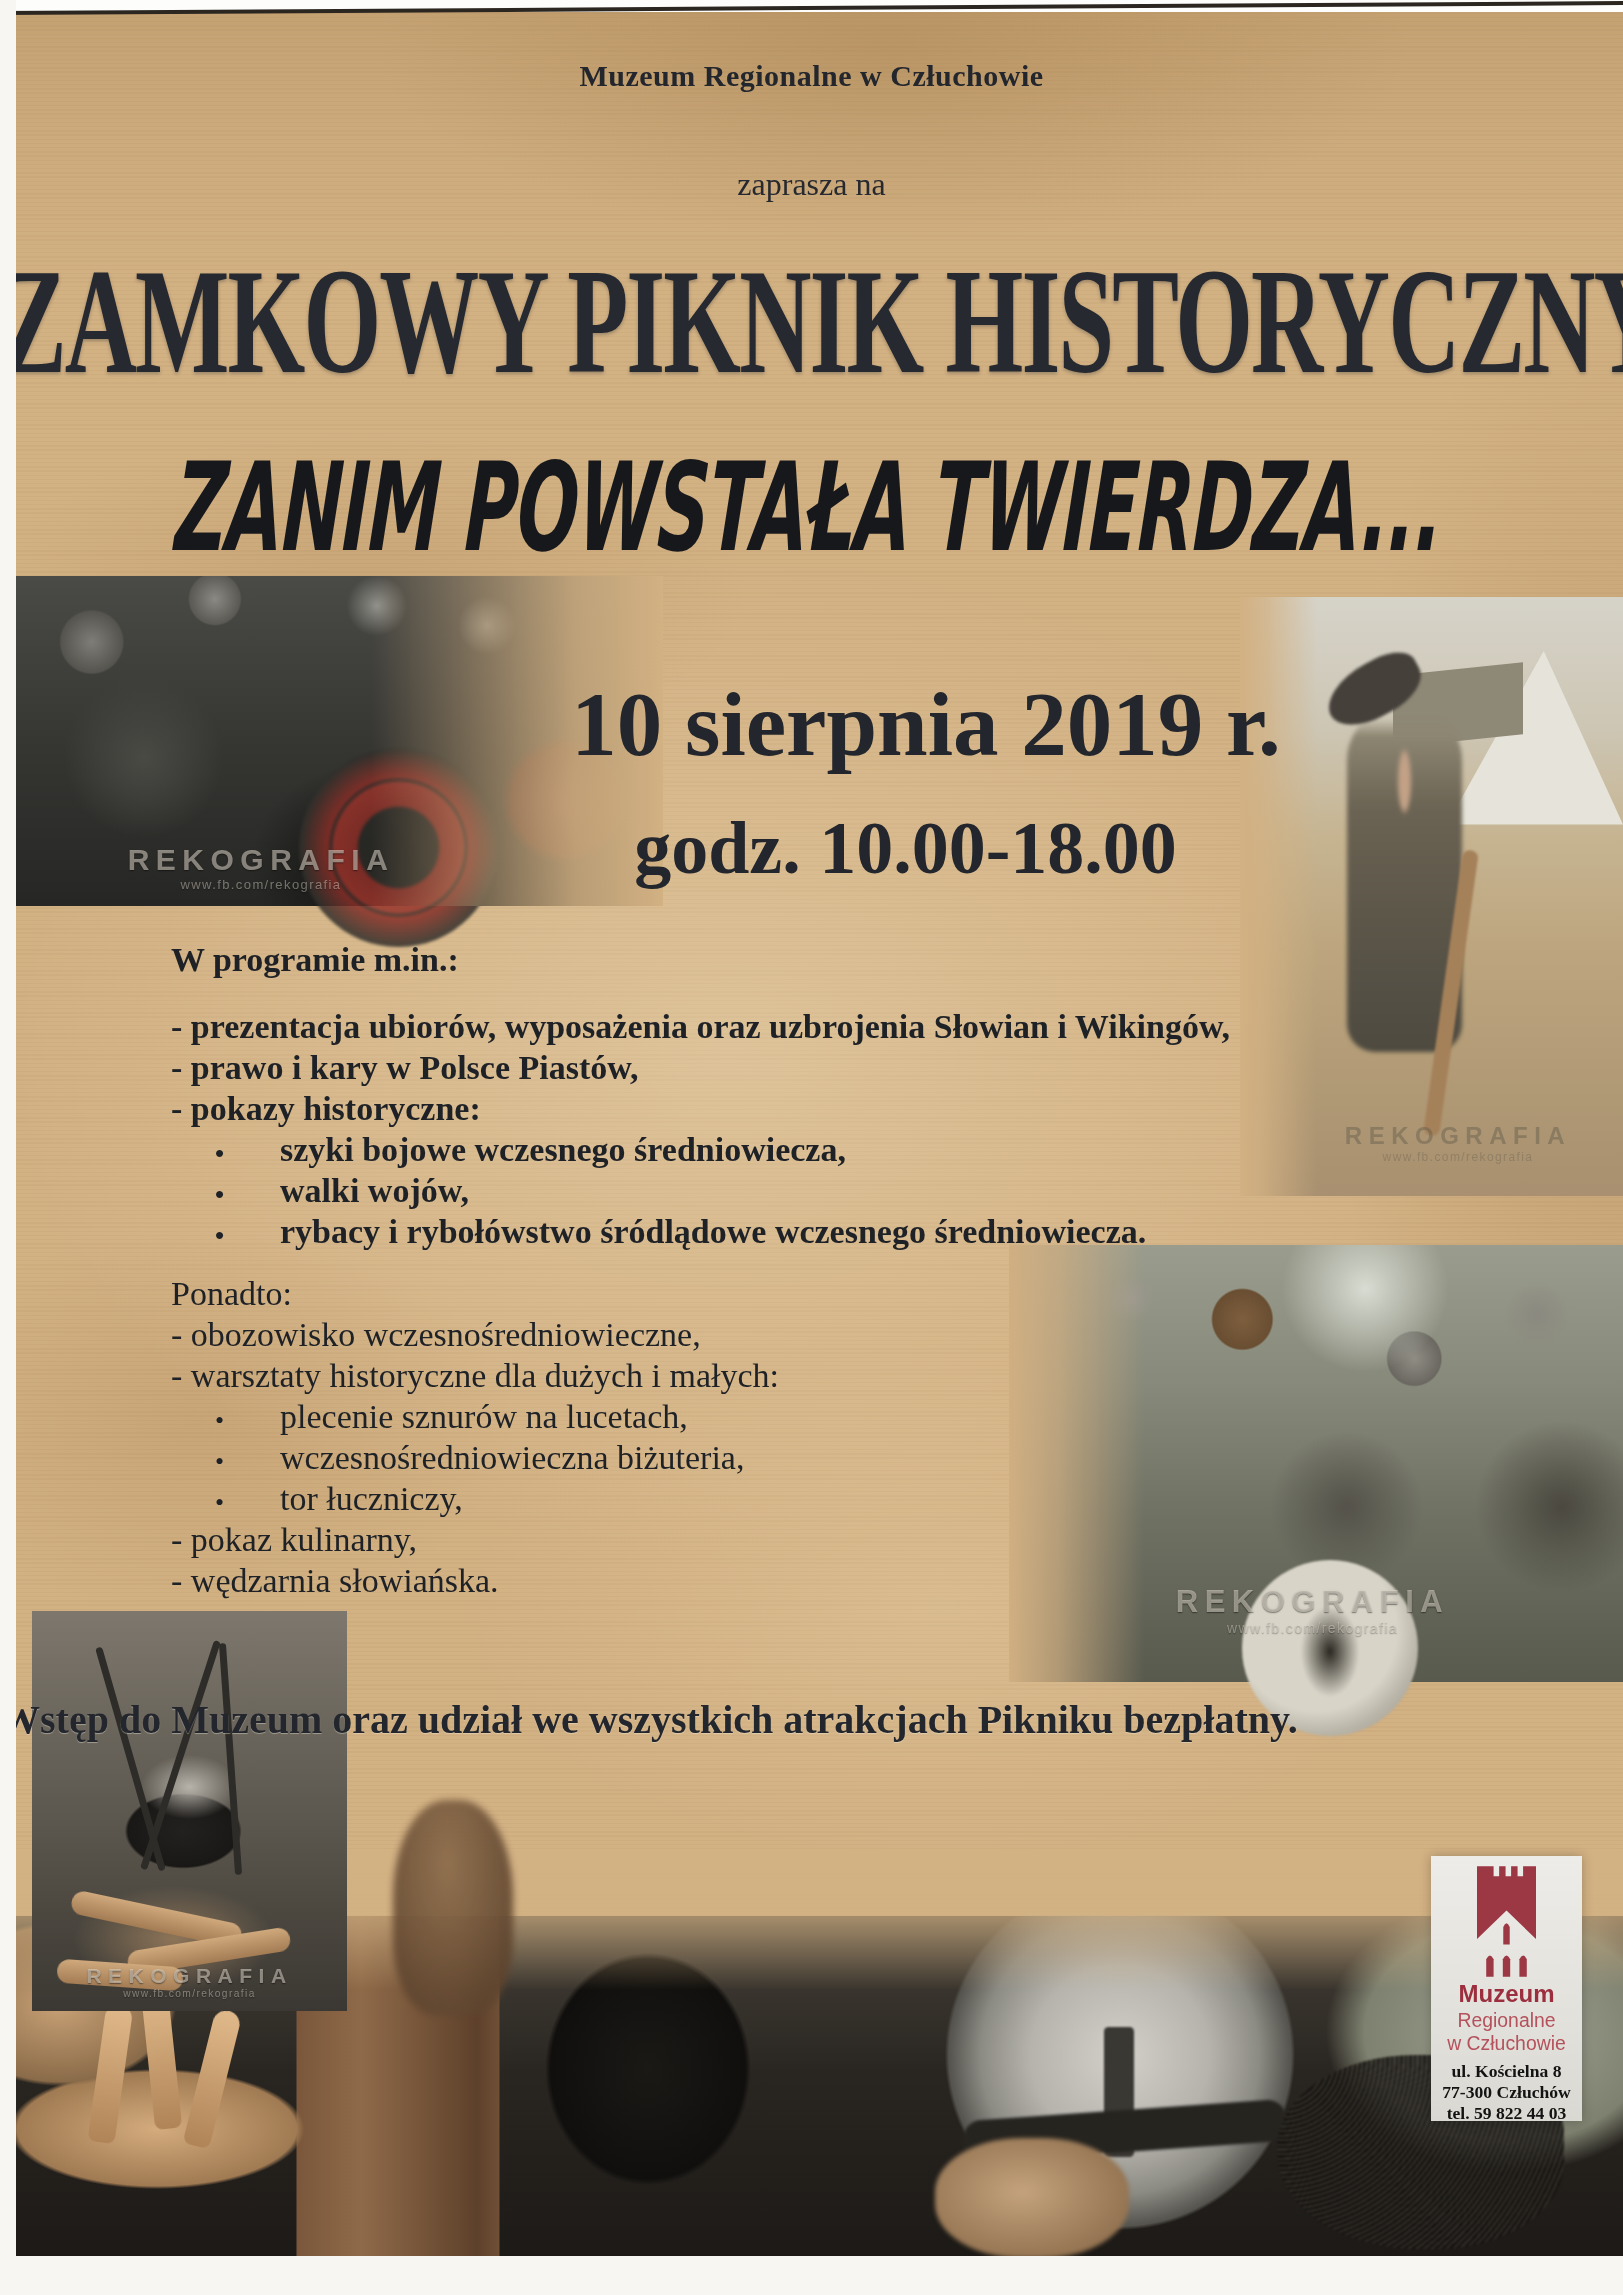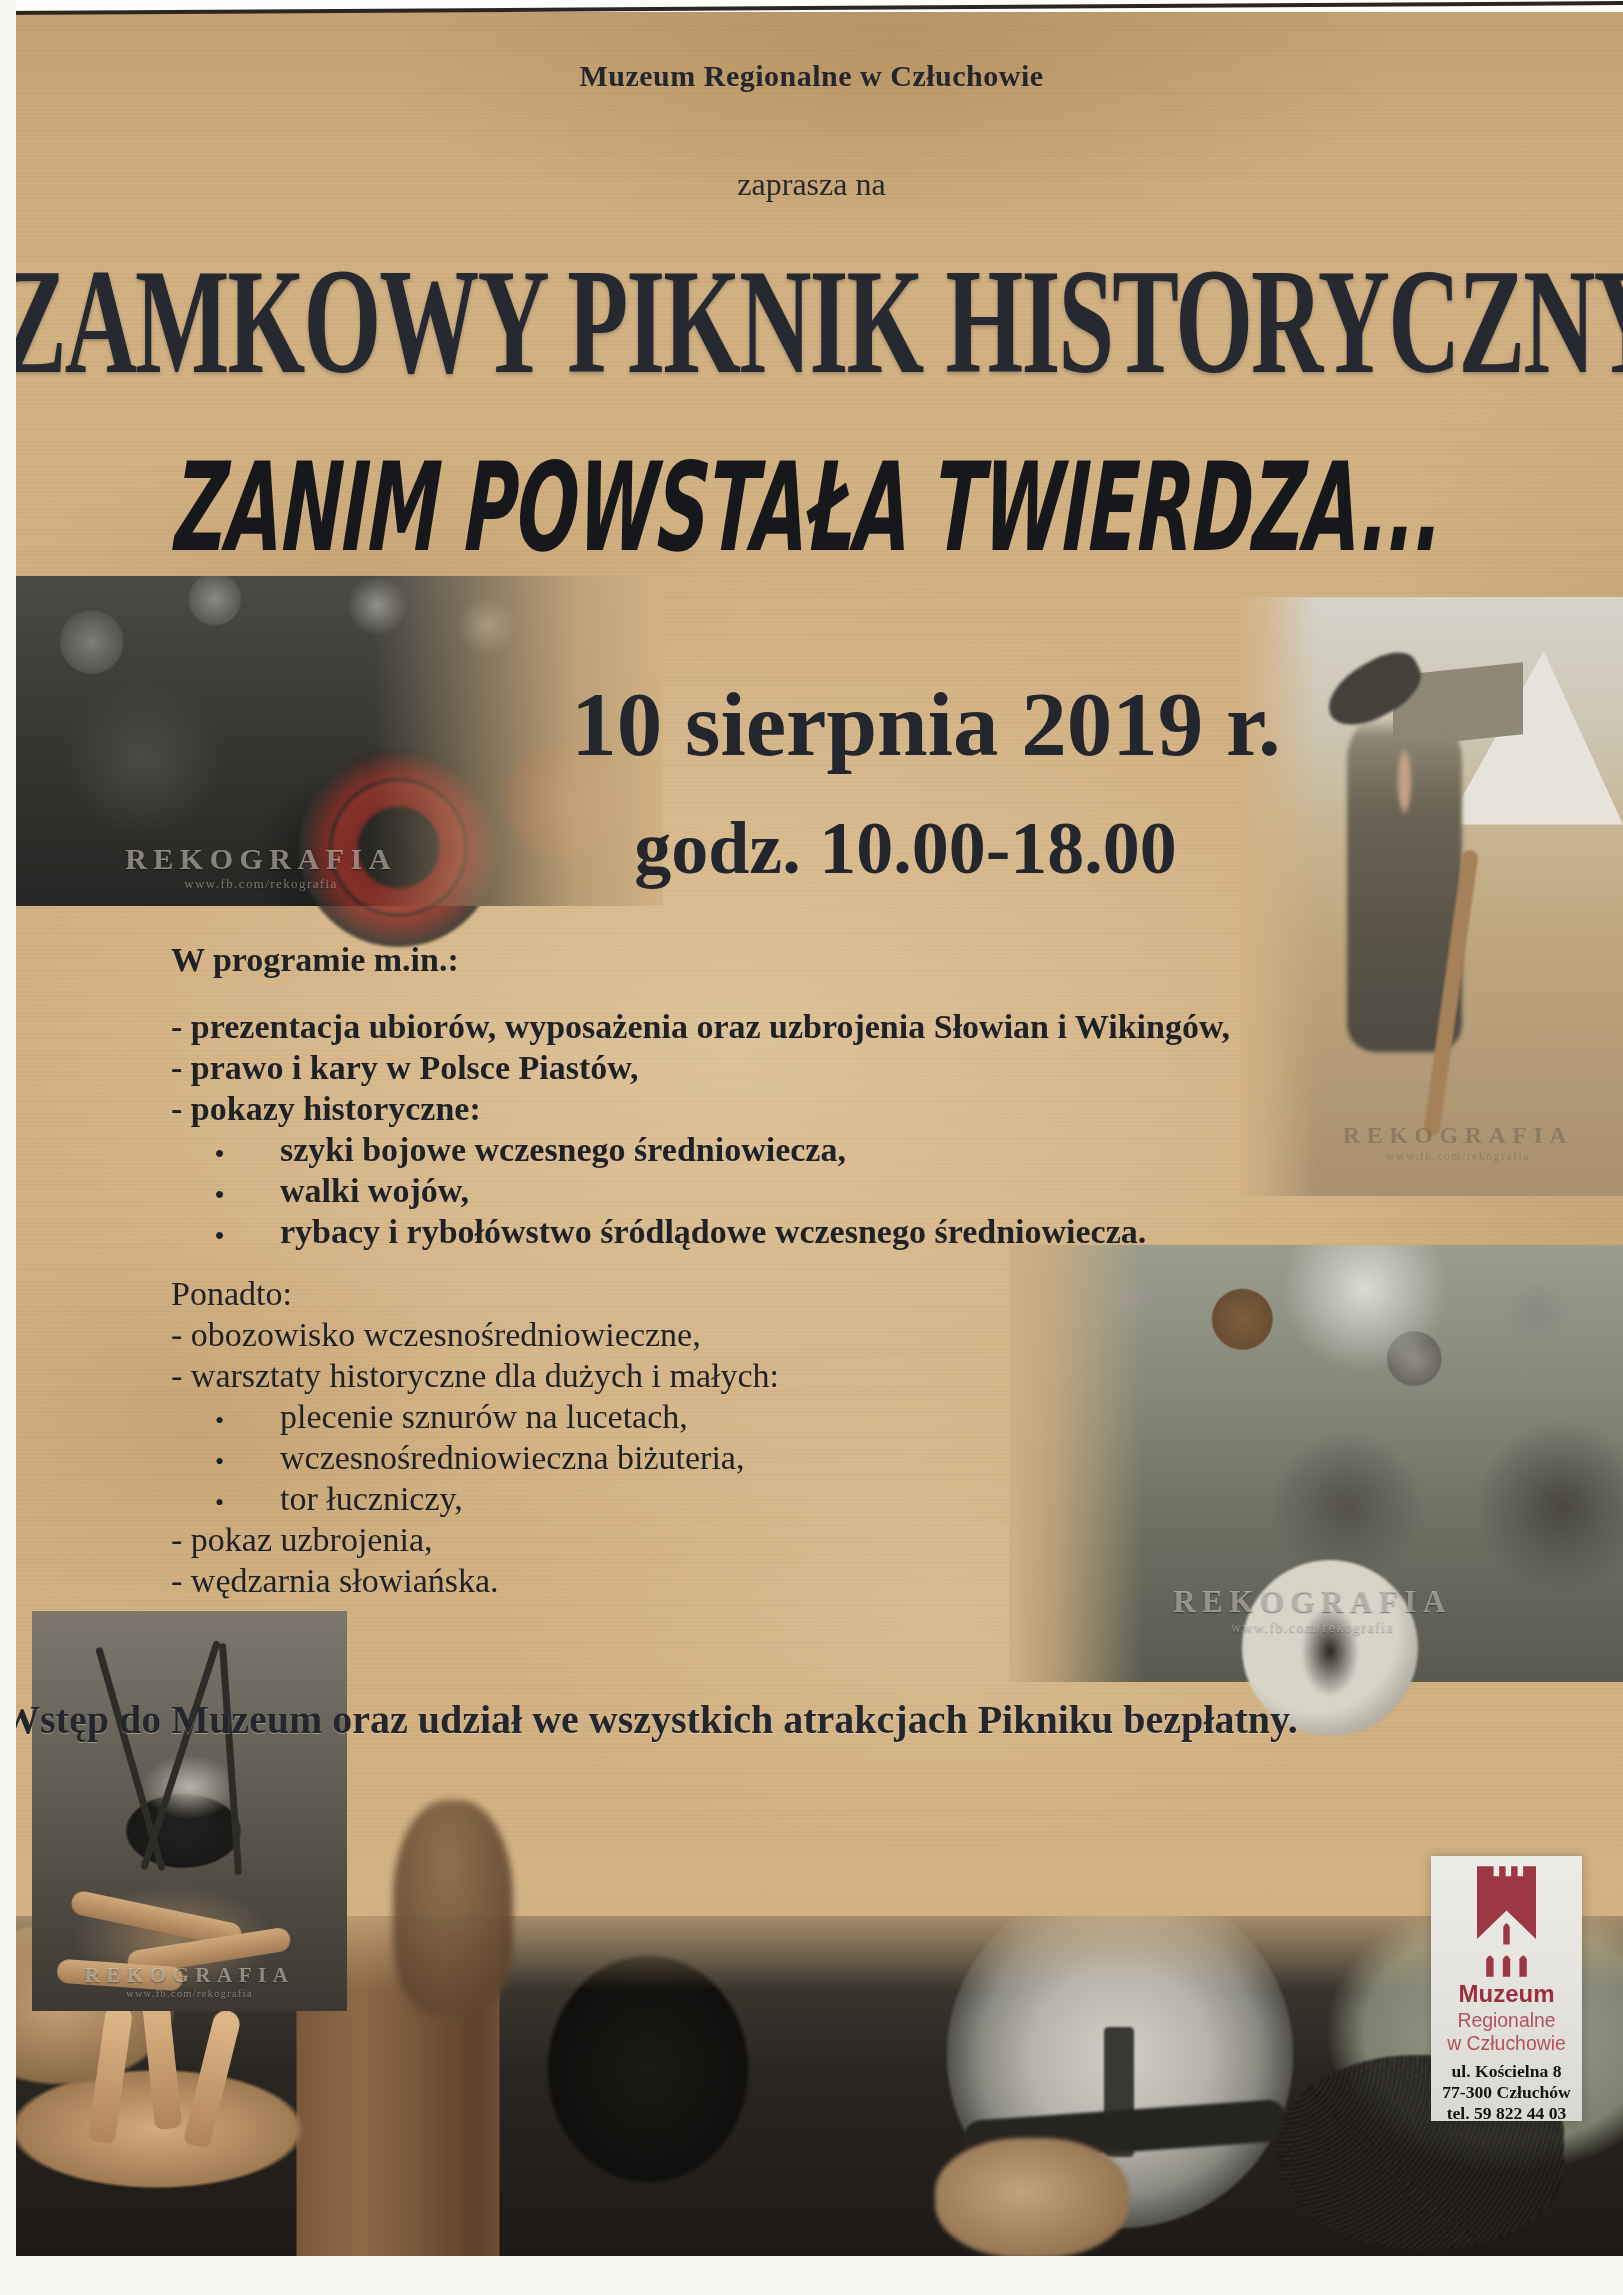--- a/index.html
+++ b/index.html
@@ -129,21 +129,21 @@
   .sp2{left:148px;top:74px;transform:rotate(-6deg);}
   .sp3{left:199px;top:93px;transform:rotate(14deg);}
   .nasal{position:absolute;left:1104px;top:111px;width:30px;height:130px;background:#3a3833;border-radius:4.6px;filter:blur(0.9px);}
   .brim{position:absolute;left:963px;top:194px;width:324px;height:42px;background:#26241f;border-radius:18.5px;transform:rotate(-4deg);filter:blur(1.4px);}
   .glove{position:absolute;left:935px;top:222px;width:194px;height:120px;border-radius:45%;
       background:radial-gradient(ellipse at 45% 45%, #c3a27d, #8f6f4d 80%);filter:blur(2.3px);}
   .mail{position:absolute;left:1277px;top:139px;width:287px;height:194px;border-radius:48% 40% 45% 50%;
       background:repeating-radial-gradient(circle at 3.7px 3.7px, #11100e 0 2.3px, #332f29 2.3px 4.6px);
       opacity:.85;filter:blur(0.9px);}
   
-  .wm{position:absolute;text-align:center;font-family:Liberation Serif, serif;
+  .wm{position:absolute;text-align:center;font-family:Liberation Sans, sans-serif;
       color:rgba(228,221,208,.55);text-shadow:0 0.9px 1.4px rgba(0,0,0,.45);}
   .wm .brand{display:block;font-weight:bold;letter-spacing:6.5px;}
   .wm .url{display:block;letter-spacing:1.4px;opacity:.8;}
   .wm1{left:62px;bottom:14px;width:370px;font-size:30px;}   .wm1 .url{font-size:13px;}
   .wm2{left:56px;bottom:32px;width:324px;font-size:24px;color:rgba(98,90,76,.45);text-shadow:none;}
   .wm2 .url{font-size:12px;}
   .wm3{left:95px;bottom:46px;width:417px;font-size:31px;}  .wm3 .url{font-size:14px;}
   .wm4{left:18.5px;bottom:12px;width:278px;font-size:21px;}    .wm4 .url{font-size:10.2px;}
   
   .logo-card{position:absolute;left:1431px;top:1856px;width:151px;height:265px;
@@ -259,21 +259,21 @@
     <div class="row">- warsztaty historyczne dla dużych i małych:</div>
     <div class="row b">
       <span class="dot">•</span><span>plecenie sznurów na lucetach,</span>
     </div>
     <div class="row b">
       <span class="dot">•</span><span>wczesnośredniowieczna biżuteria,</span>
     </div>
     <div class="row b">
       <span class="dot">•</span><span>tor łuczniczy,</span>
     </div>
-    <div class="row">- pokaz uzbrojenia,</div>
+    <div class="row">- pokaz kulinarny,</div>
     <div class="row">- wędzarnia słowiańska.</div>
   </div>
 
   <div class="note-line z-text">Wstęp do Muzeum oraz udział we wszystkich atrakcjach Pikniku bezpłatny.</div>
 
   <div class="logo-card z-card">
     <svg width="59" height="111" viewBox="0 0 128 240">
       <path fill="#9c3744" d="M0,0 H36 V22 H48 V0 H62 V22 H74 V0 H88 V22 H100 V0 H128 V158 L64,96 L0,158 Z"></path>
       <path fill="#9c3744" d="M57,170 V132 Q64,116 71,132 V170 Z"></path>
       <path fill="#9c3744" d="M20,240 V202 Q28,186 36,202 V240 Z"></path>

